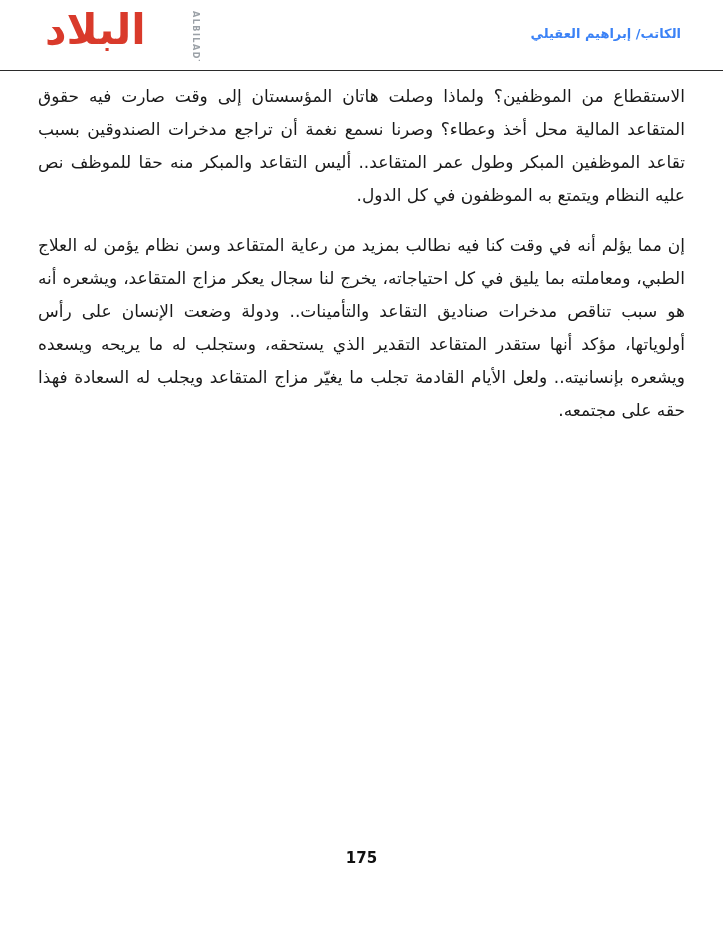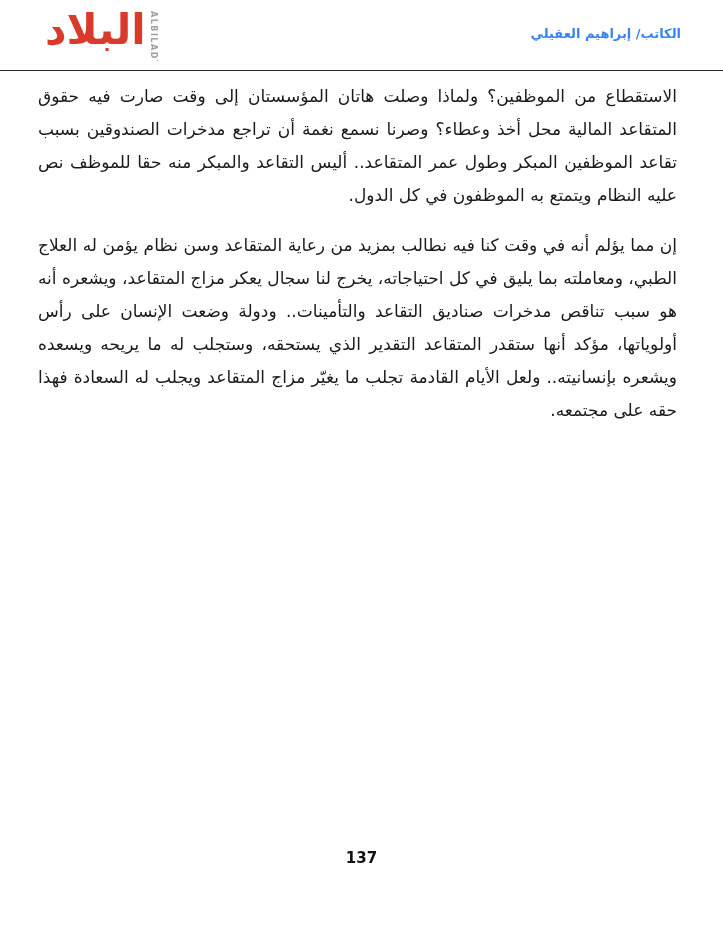--- a/index.html
+++ b/index.html
@@ -29,20 +29,21 @@
     height: 70px;
   }
   .logo {
     position: absolute;
     left: 45px;
     top: 6px;
     display: flex;
     flex-direction: row;
     align-items: flex-start;
     direction: ltr;
+    gap: 42px;
   }
   .logo-ar {
     color: #d93a2b;
     font-size: 42px;
     font-weight: bold;
     line-height: 1.15;
     letter-spacing: -1px;
     direction: rtl;
   }
   .logo-en {
@@ -83,21 +84,21 @@
     right: 38px;
     left: 38px;
     direction: rtl;
     text-align: justify;
     text-justify: inter-word;
     font-size: 17px;
     line-height: 1.95;
     color: #1a1a1a;
   }
   .article p {
-    margin: 0 8px 16px 0;
+    margin: 0 0 16px 0;
   }
 
   
   .page-footer {
     position: absolute;
     bottom: 68px;
     left: 0;
     right: 0;
     text-align: center;
   }
@@ -121,16 +122,16 @@
   </header>
 
   <hr class="rule">
 
   <main class="article">
     <p>الاستقطاع من الموظفين؟ ولماذا وصلت هاتان المؤسستان إلى وقت صارت فيه حقوق المتقاعد المالية محل أخذ وعطاء؟ وصرنا نسمع نغمة أن تراجع مدخرات الصندوقين بسبب تقاعد الموظفين المبكر وطول عمر المتقاعد.. أليس التقاعد والمبكر منه حقا للموظف نص عليه النظام ويتمتع به الموظفون في كل الدول.</p>
     <p>إن مما يؤلم أنه في وقت كنا فيه نطالب بمزيد من رعاية المتقاعد وسن نظام يؤمن له العلاج الطبي، ومعاملته بما يليق في كل احتياجاته، يخرج لنا سجال يعكر مزاج المتقاعد، ويشعره أنه هو سبب تناقص مدخرات صناديق التقاعد والتأمينات.. ودولة وضعت الإنسان على رأس أولوياتها، مؤكد أنها ستقدر المتقاعد التقدير الذي يستحقه، وستجلب له ما يريحه ويسعده ويشعره بإنسانيته.. ولعل الأيام القادمة تجلب ما يغيّر مزاج المتقاعد ويجلب له السعادة فهذا حقه على مجتمعه.</p>
   </main>
 
   <footer class="page-footer">
-    <span class="page-num">137</span>
+    <span class="page-num">175</span>
   </footer>
 
 </div>
 
 </body></html>

